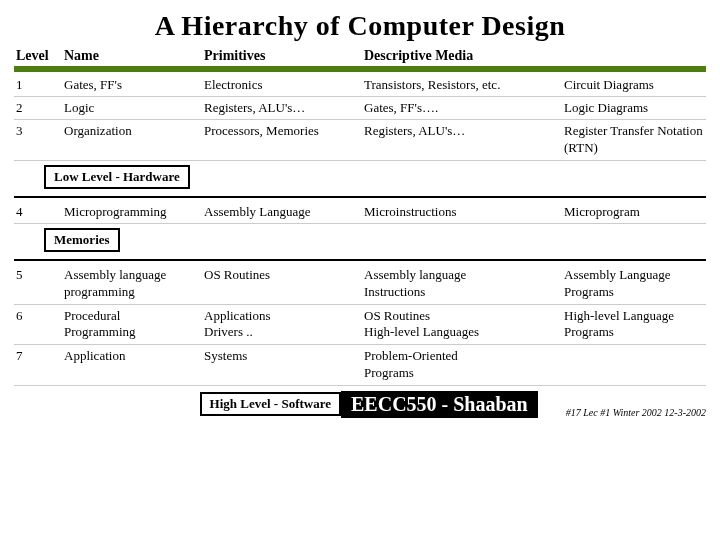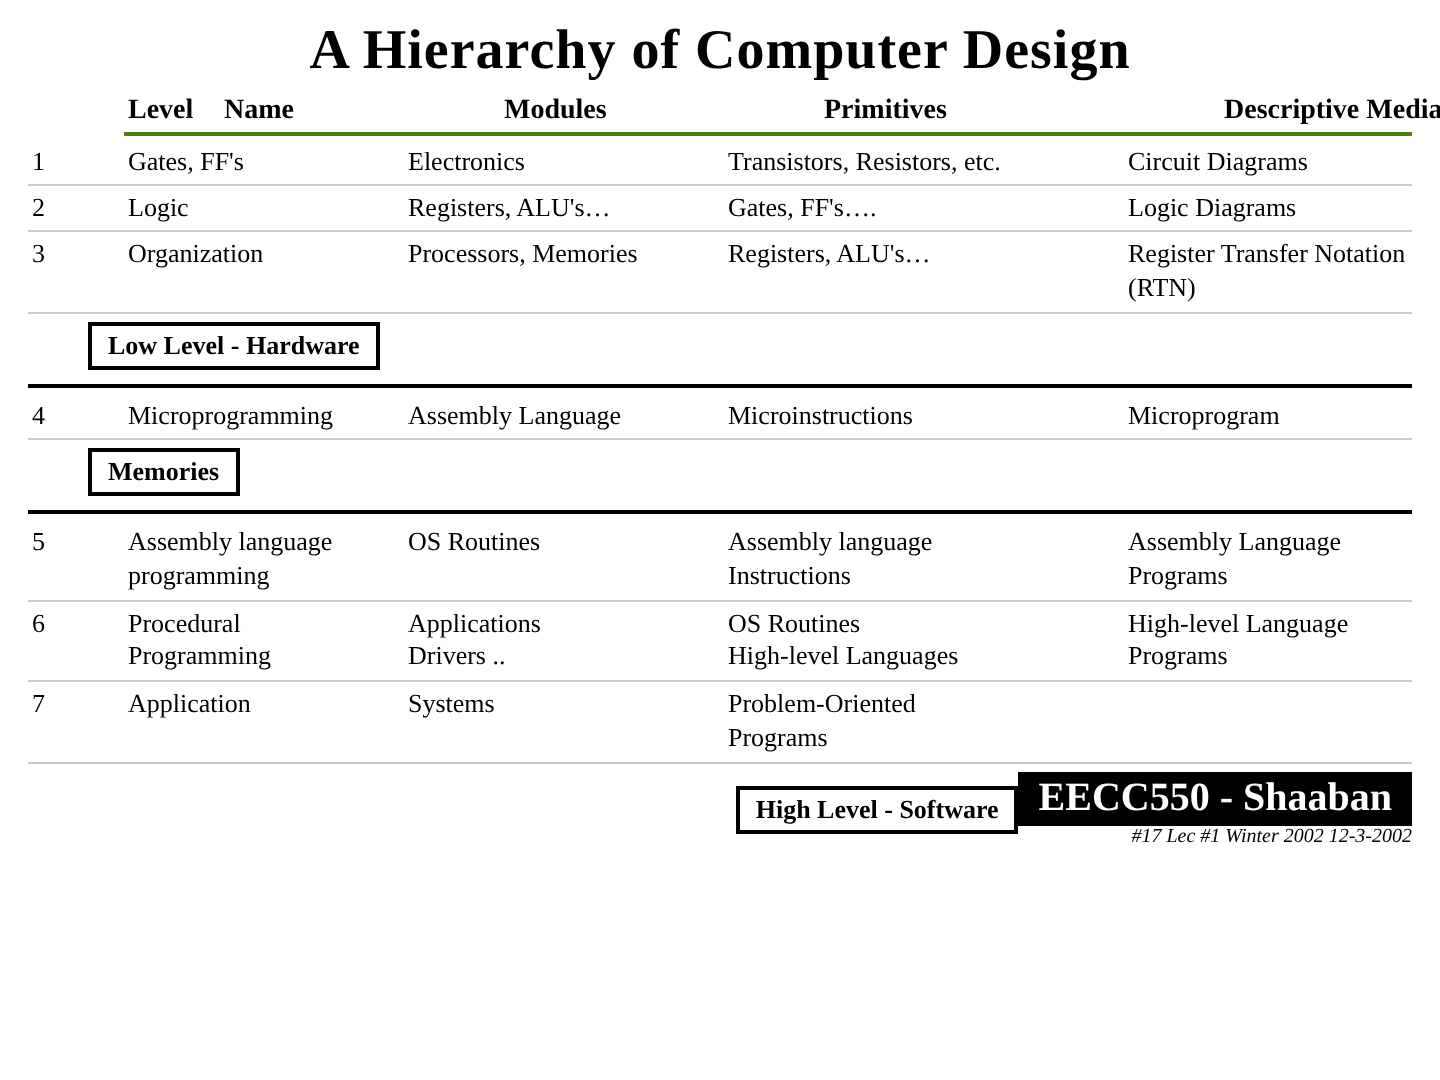--- a/index.html
+++ b/index.html
@@ -16,24 +16,23 @@
       font-size: 28px;
       font-weight: bold;
       margin-bottom: 6px;
       letter-spacing: 0.5px;
     }
     .header-row {
       display: grid;
       grid-template-columns: 48px 140px 160px 200px 170px;
       font-weight: bold;
       font-size: 14px;
-      border-bottom: 2px solid #4d7c0f;
+      border-bottom: 6px solid #4d7c0f;
       padding-bottom: 2px;
       margin-bottom: 2px;
-      margin-left: 48px;
     }
     .header-row span { padding: 0 2px; }
     .data-row {
       display: grid;
       grid-template-columns: 48px 140px 160px 200px 170px;
       font-size: 13px;
       padding: 3px 0;
       border-bottom: 1px solid #ccc;
       align-items: start;
     }
@@ -73,21 +72,20 @@
     .multi-line { line-height: 1.3; }
   </style>
 </head>
 <body>
 
 <h1>A Hierarchy of Computer Design</h1>
 
 <div class="header-row">
   <span>Level</span>
   <span>Name</span>
-  <span>Modules</span>
   <span>Primitives</span>
   <span>Descriptive  Media</span>
 </div>
 
 <div class="data-row">
   <span class="cell">1</span>
   <span class="cell">Gates, FF's</span>
   <span class="cell">Electronics</span>
   <span class="cell">Transistors, Resistors, etc.</span>
   <span class="cell">Circuit Diagrams</span>
@@ -151,17 +149,17 @@
 <div class="data-row">
   <span class="cell">7</span>
   <span class="cell">Application</span>
   <span class="cell">Systems</span>
   <span class="cell multi-line" style="white-space:pre-line;">Problem-Oriented
 Programs</span>
 </div>
 
 <div class="footer-row">
   <span class="bracket-box">High Level - Software</span>
-  <div style="display:flex; flex-direction:column; align-items:flex-end;">
+  <div style="display:flex; align-items:flex-end;gap:28px;">
     <span class="footer-badge">EECC550 - Shaaban</span>
     <span class="footer-small">#17  Lec #1 Winter 2002  12-3-2002</span>
   </div>
 </div>
 
 </body></html>

